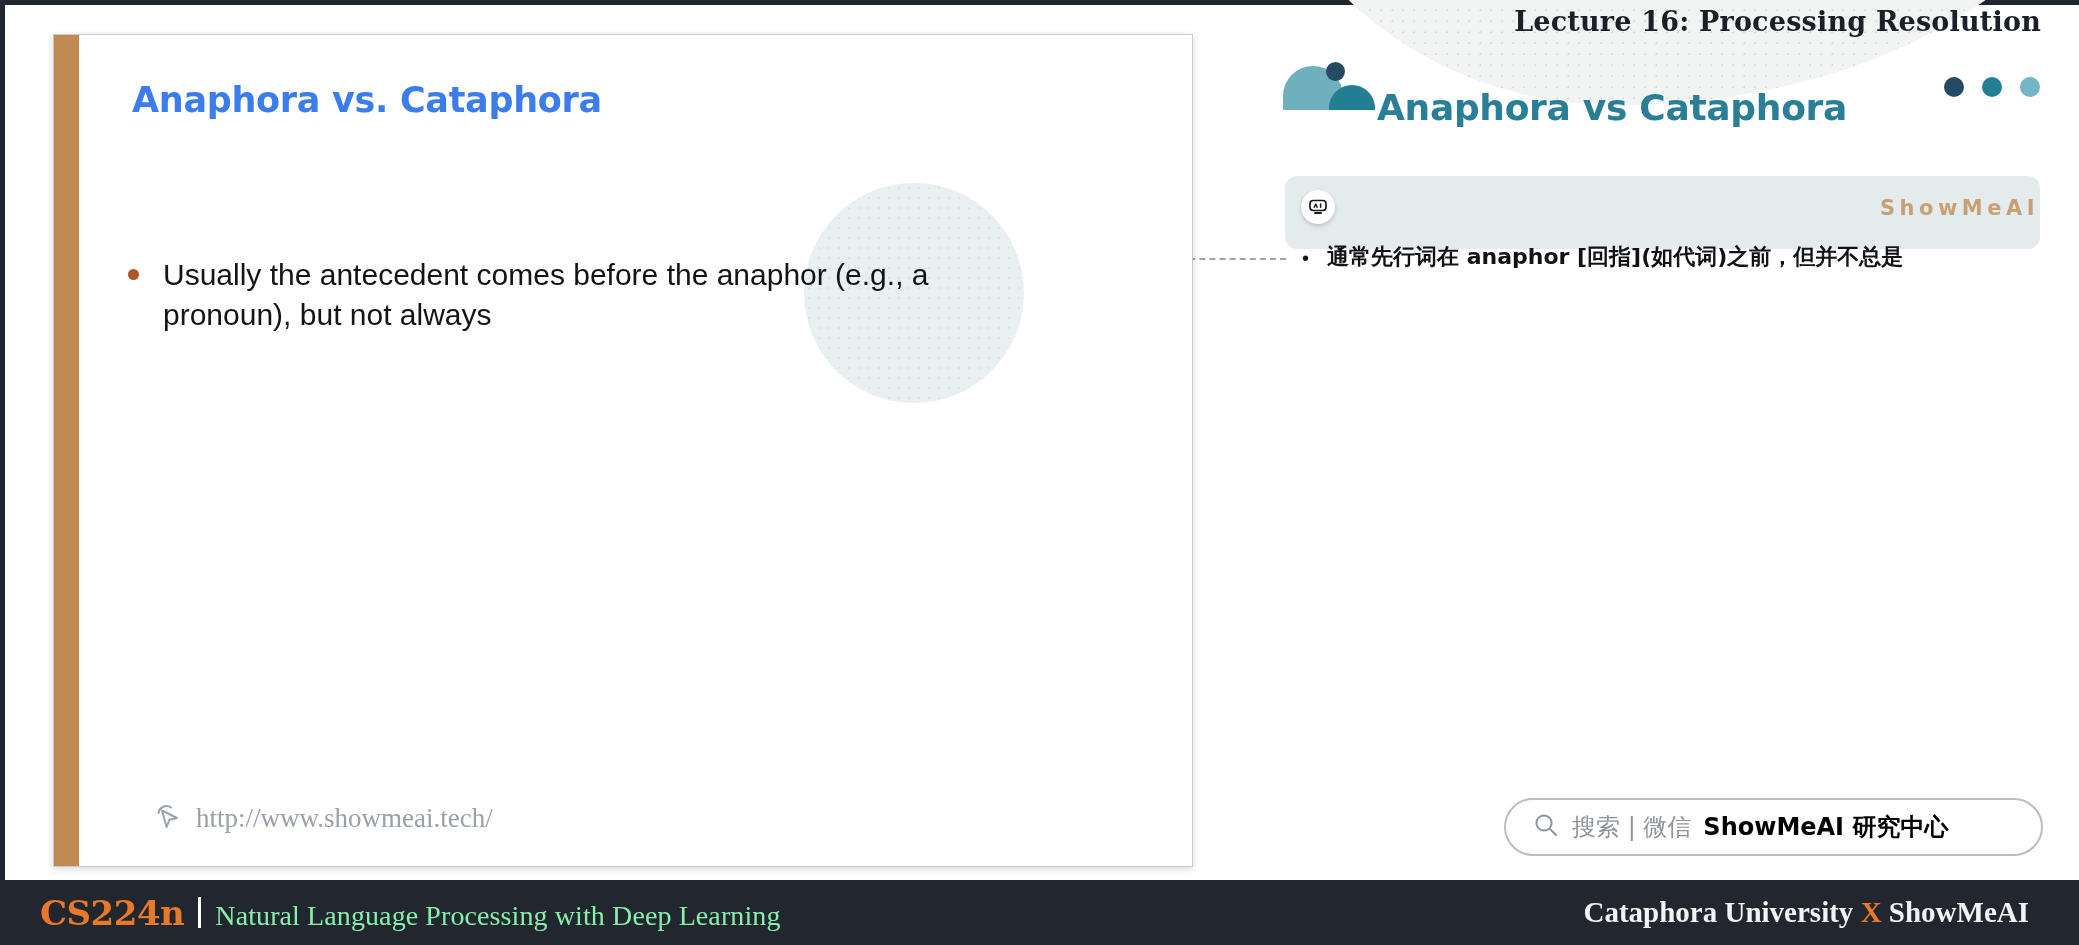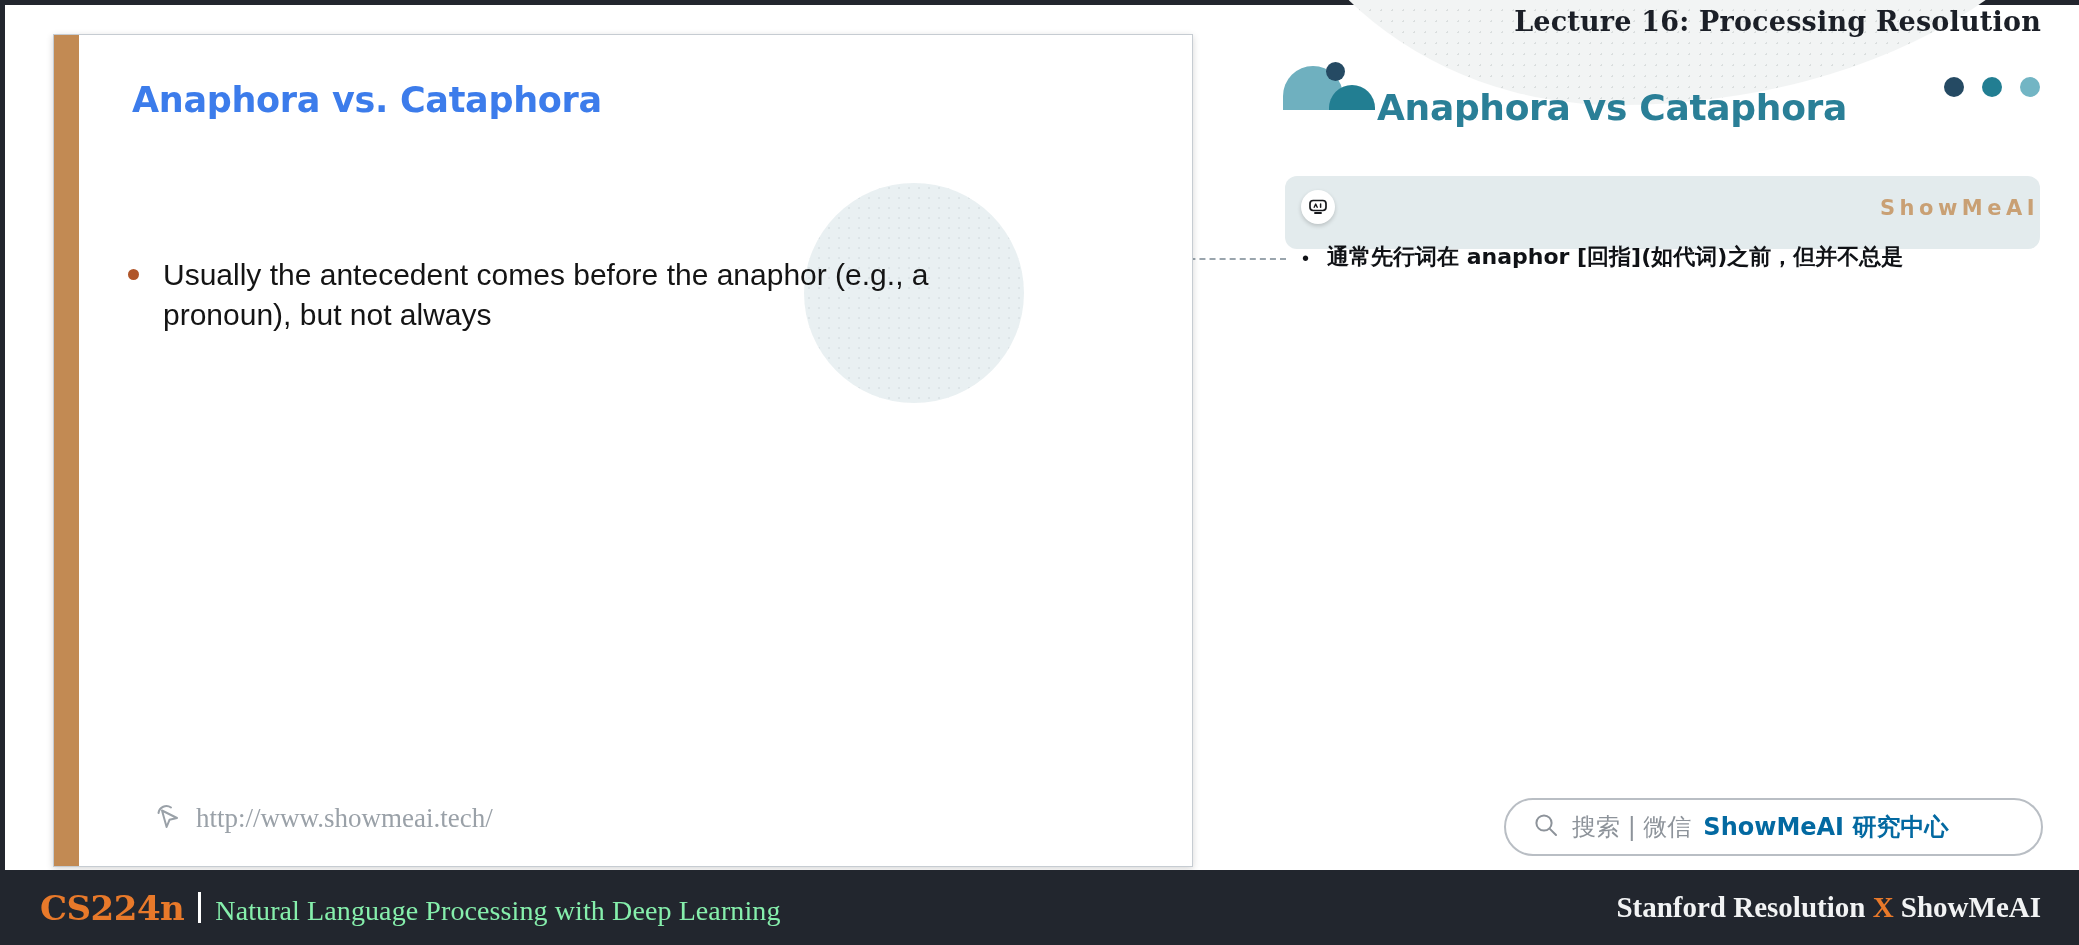--- a/index.html
+++ b/index.html
@@ -256,34 +256,34 @@
   .search-placeholder {
     font-family: "DejaVu Sans", sans-serif;
     font-size: 24px;
     color: #8d939a;
     white-space: nowrap;
   }
   .search-brand {
     font-family: "DejaVu Sans", sans-serif;
     font-size: 24px;
     font-weight: 700;
-    color: #0369a1;
+    color: #000000;
     white-space: nowrap;
   }
 
   
   .footer {
     position: absolute;
     left: 0; bottom: 0;
-    width: 2079px; height: 75px;
+    width: 2079px; height: 65px;
     background: #22262e;
     display: flex;
     align-items: center;
     justify-content: space-between;
-    padding: 0 38px 0 40px;
+    padding: 0 50px 0 40px;
     gap: 36px;
   }
   .footer-left { display: flex; align-items: baseline; gap: 14px; }
   .footer-course {
     font-family: "DejaVu Serif", serif;
     font-size: 34px;
     font-weight: 700;
     color: #e8792a;
     letter-spacing: -0.5px;
   }
@@ -387,19 +387,19 @@
     <span class="search-brand">ShowMeAI 研究中心</span>
   </div>
 
   <div class="footer">
     <div class="footer-left">
       <span class="footer-course">CS224n</span>
       <span class="footer-divider"></span>
       <span class="footer-subtitle">Natural Language Processing with Deep Learning</span>
     </div>
     <div class="footer-right">
-      <span>Stanford Resolution</span>
+      <span>Cataphora University</span>
       <span class="footer-x">X</span>
       <span>ShowMeAI</span>
     </div>
   </div>
 
 </div>
 
 </body></html>

